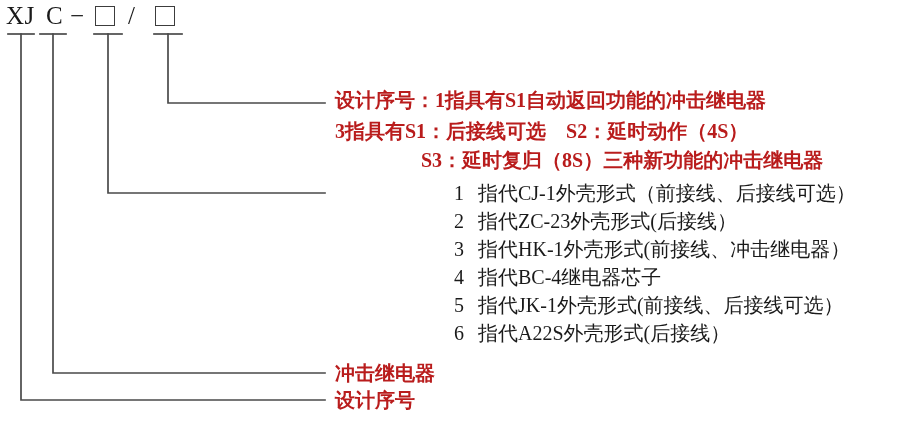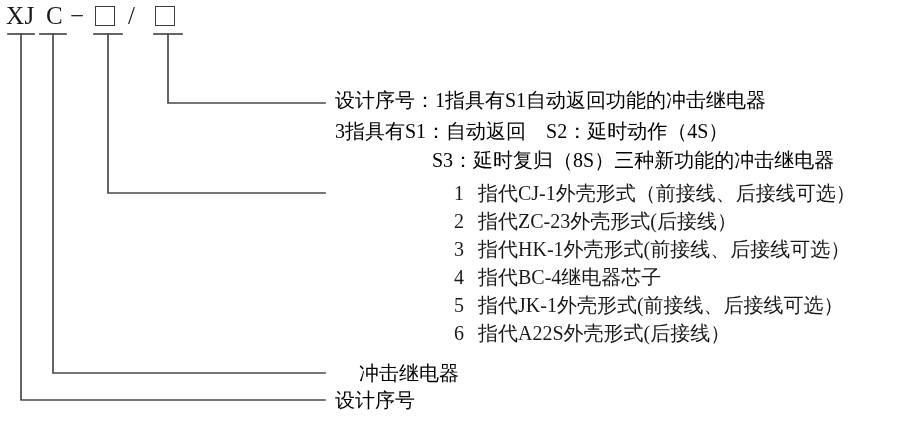--- a/index.html
+++ b/index.html
@@ -51,21 +51,22 @@
     width: 900px;
     height: 436px;
   }
 
   
   .txt {
     position: absolute;
     font-size: 20px;
     line-height: 24px;
     white-space: nowrap;
-    color: #000000;
+    color: #b91c1c;
+    font-weight: bold;
   }
 
   .list-row {
     position: absolute;
     height: 26px;
     white-space: nowrap;
   }
   .list-num {
     position: absolute;
     left: 0;
@@ -110,45 +111,45 @@
 
       <path d="M53,34 L53,373 L325,373"></path>
 
       <path d="M108,34 L108,193 L325,193"></path>
 
       <path d="M168,34 L168,103 L325,103"></path>
     </g>
   </svg>
 
   <div class="txt" style="left:335px; top:88px;">设计序号：1指具有S1自动返回功能的冲击继电器</div>
-  <div class="txt" style="left:335px; top:119px;">3指具有S1：自动返回　S2：延时动作（4S）</div>
-  <div class="txt" style="left:432px; top:148px;">S3：延时复归（8S）三种新功能的冲击继电器</div>
+  <div class="txt" style="left:335px; top:119px;">3指具有S1：后接线可选　S2：延时动作（4S）</div>
+  <div class="txt" style="left:421px; top:148px;">S3：延时复归（8S）三种新功能的冲击继电器</div>
 
 
   <div class="list-row" style="left:448px; top:180px;">
     <span class="list-num">1</span>
     <span class="list-desc">指代CJ-1外壳形式（前接线、后接线可选）</span>
   </div>
   <div class="list-row" style="left:448px; top:208px;">
     <span class="list-num">2</span>
     <span class="list-desc">指代ZC-23外壳形式(后接线）</span>
   </div>
   <div class="list-row" style="left:448px; top:236px;">
     <span class="list-num">3</span>
-    <span class="list-desc">指代HK-1外壳形式(前接线、后接线可选）</span>
+    <span class="list-desc">指代HK-1外壳形式(前接线、冲击继电器）</span>
   </div>
   <div class="list-row" style="left:448px; top:264px;">
     <span class="list-num">4</span>
     <span class="list-desc">指代BC-4继电器芯子</span>
   </div>
   <div class="list-row" style="left:448px; top:292px;">
     <span class="list-num">5</span>
     <span class="list-desc">指代JK-1外壳形式(前接线、后接线可选）</span>
   </div>
   <div class="list-row" style="left:448px; top:320px;">
     <span class="list-num">6</span>
     <span class="list-desc">指代A22S外壳形式(后接线）</span>
   </div>
 
-  <div class="txt" style="left:335px; top:361px;margin-left:24px;">冲击继电器</div>
+  <div class="txt" style="left:335px; top:361px;">冲击继电器</div>
   <div class="txt" style="left:335px; top:388px;">设计序号</div>
 
 </div>
 
 </body></html>

